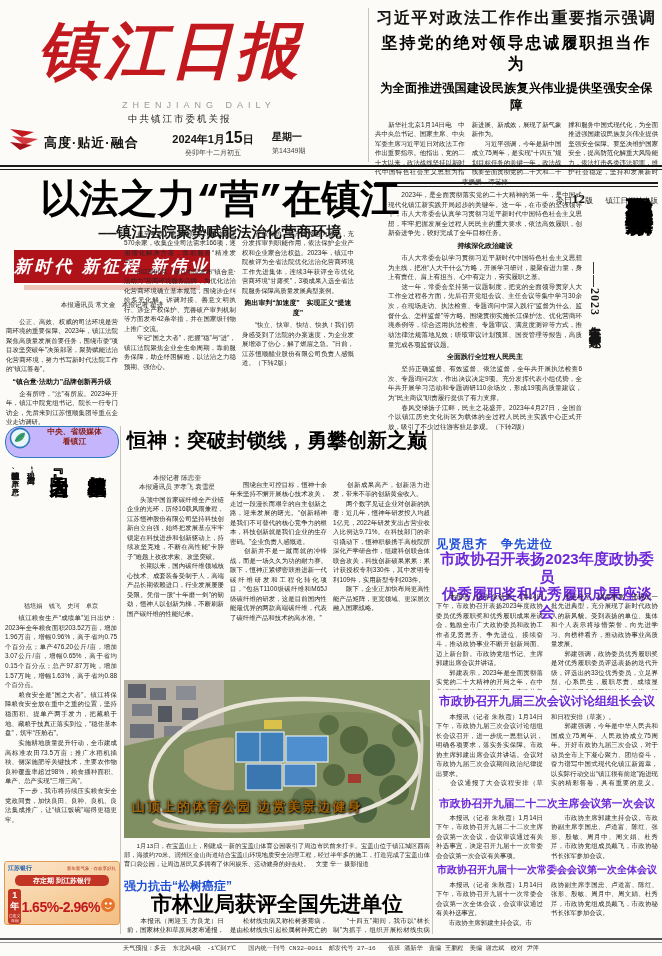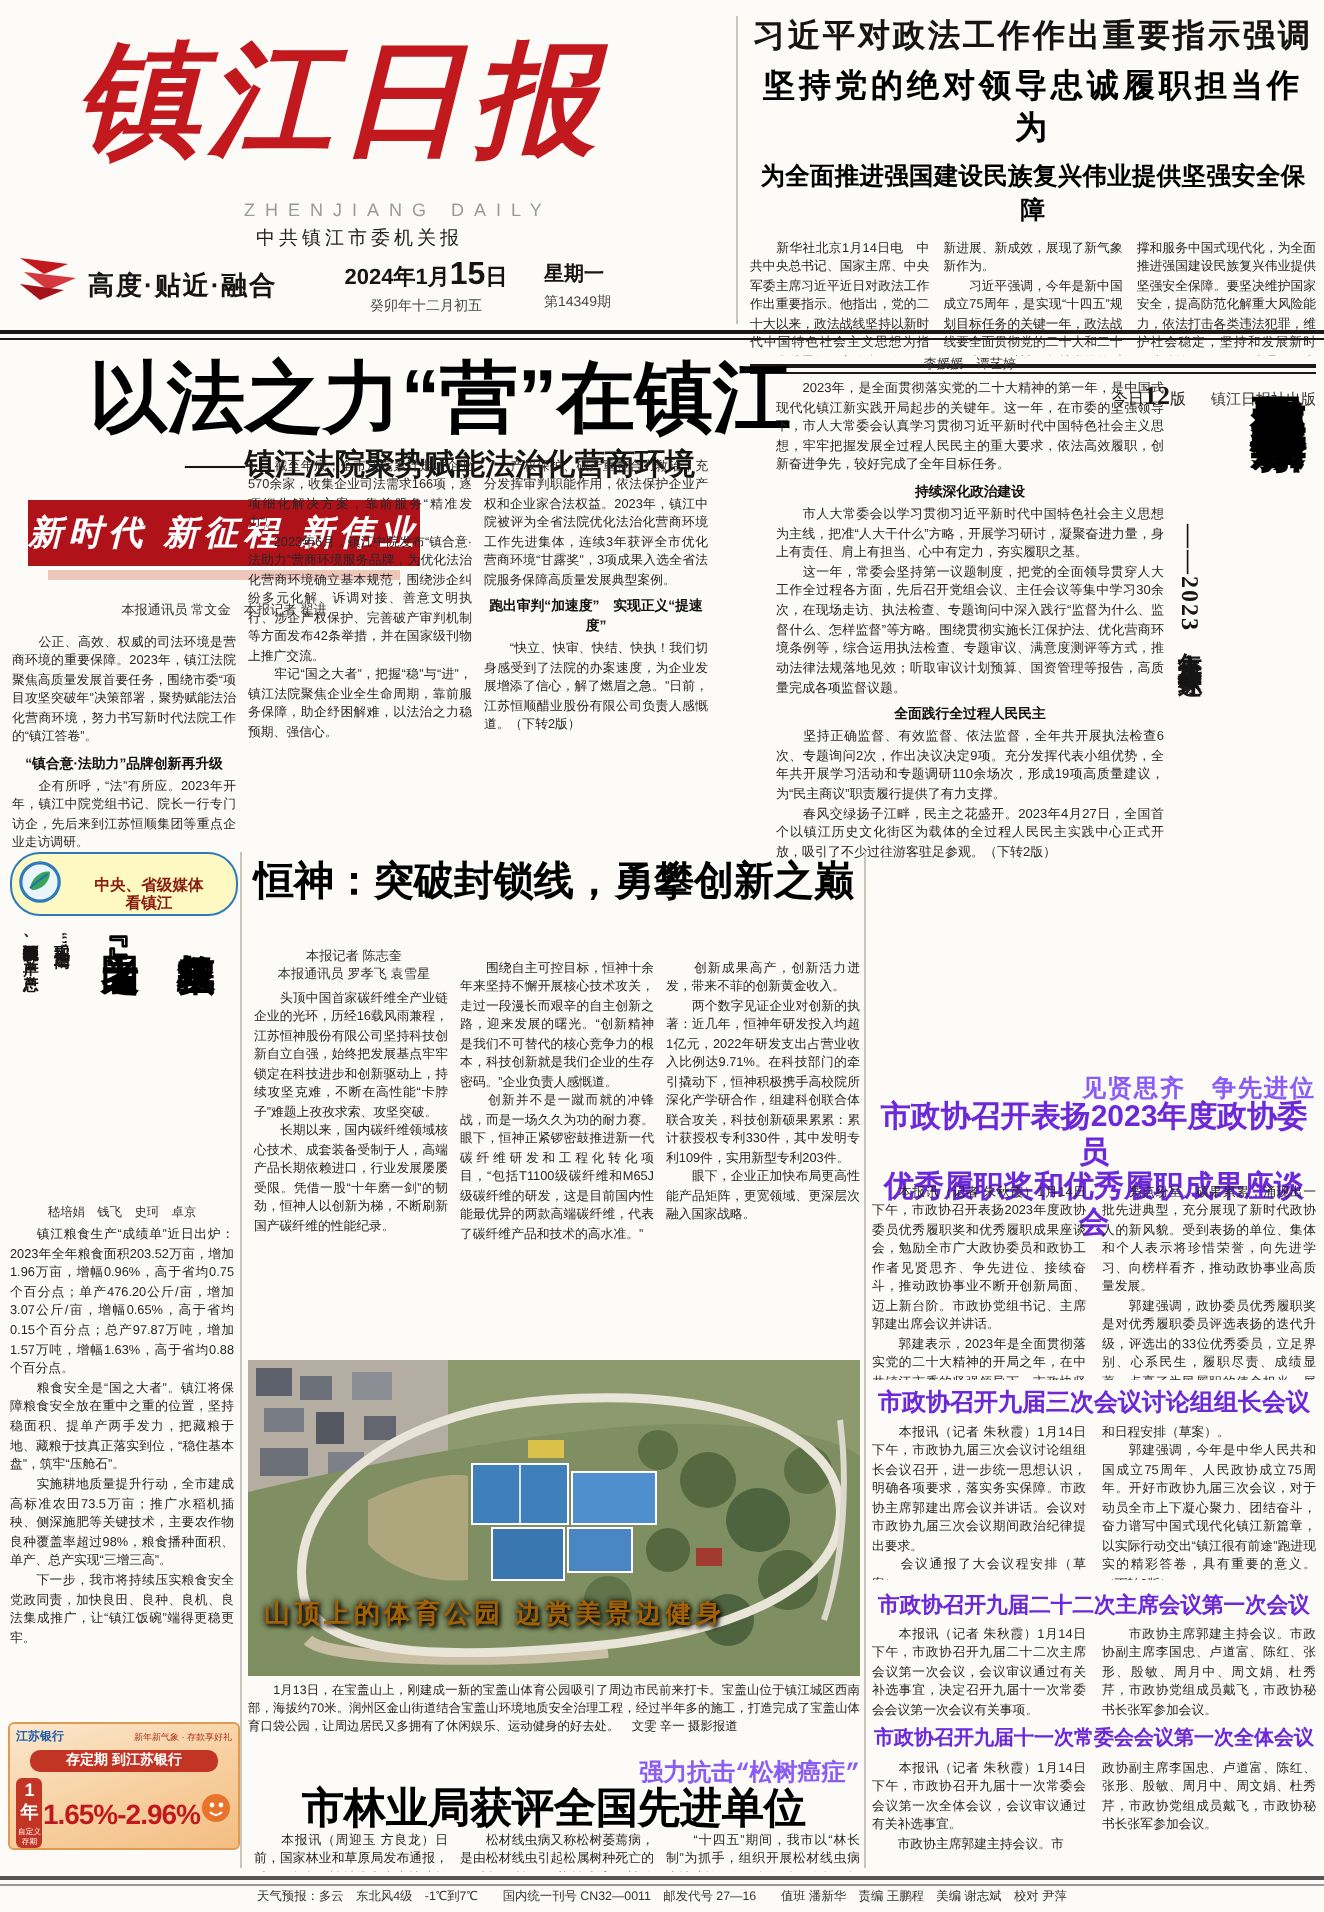--- a/index.html
+++ b/index.html
@@ -3,40 +3,40 @@
 <meta charset="utf-8">
 <style>
   html,body{margin:0;padding:0;background:#9a9a9a;}
   .page{position:relative;width:662px;height:956px;margin:0 auto;background:#fcfbf7;
         font-family:"Liberation Sans",sans-serif;color:#151515;overflow:hidden;}
   .abs{position:absolute;}
   .serif{font-family:"Liberation Serif",serif;}
   .t{font-size:6.4px;line-height:1.48;text-align:justify;white-space:pre-line;overflow:hidden;color:#262626;}
   .sh{font-size:6.9px;font-weight:bold;text-align:center;color:#111;margin:3px 0 2px;}
   .hl{font-weight:900;color:#000;}
-  .ctr{text-align:center;}
+  .ctr{text-align:center;font-family:Liberation Mono, monospace;}
   .vert{writing-mode:vertical-rl;}
   .pre{white-space:pre-line;}
   .rule-double{border-top:2.2px solid #1a1a1a;border-bottom:0.8px solid #1a1a1a;height:2px;}
   .masthead-title{font-family:"Liberation Serif",serif;font-style:italic;font-weight:bold;
         color:#c2191f;font-size:62px;letter-spacing:4px;line-height:1;}
   .en{color:#9a9a9a;font-size:9px;letter-spacing:5px;}
   .organ{font-size:9.5px;letter-spacing:2px;color:#222;}
   .slogan{font-size:13px;font-weight:900;letter-spacing:1px;}
   .banner-red{background:#b0121a;color:#fff;font-weight:bold;font-style:italic;
         font-size:17px;letter-spacing:3px;text-align:center;line-height:33px;height:33px;}
   .banner-shadow{background:#eec7bb;height:5px;}
   .byline{font-size:6.6px;color:#333;text-align:center;white-space:pre-line;}
   .photo-overlay{position:absolute;left:8px;bottom:22px;color:#a16207;font-weight:900;font-size:13px;
         letter-spacing:2px;text-shadow:0 0 3px #000,1px 1px 2px #000;}
   .vline{border-left:1px solid #c9c5bd;}
   .adbox{background:linear-gradient(160deg,#fbe7cd,#f7cf9f 55%,#f3bd82);border:1px solid #e09a52;
         border-radius:3px;overflow:hidden;}
   .cpc-h{font-weight:900;text-align:center;color:#6d28d9;line-height:1.18;white-space:pre-line;}
-  .kicker{font-family:Liberation Mono, monospace;font-weight:bold;text-align:right;color:#8b5cf6;}
+  .kicker{font-family:Liberation Sans, sans-serif;font-weight:bold;text-align:left;color:#1d4ed8;}
 </style>
 </head>
 <body>
 
 <div class="page">
 
   <div class="abs masthead-title" style="left:38px;top:20px;width:300px;">镇江日报</div>
   <div class="abs en" style="left:122px;top:100px;">ZHENJIANG  DAILY</div>
   <div class="abs organ" style="left:128px;top:113px;">中共镇江市委机关报</div>
 
@@ -111,21 +111,21 @@
     <div class="sh">全面践行全过程人民民主</div>
     <div class="t" style="font-size:6.5px;">　　坚持正确监督、有效监督、依法监督，全年共开展执法检查6次、专题询问2次，作出决议决定9项。充分发挥代表小组优势，全年共开展学习活动和专题调研110余场次，形成19项高质量建议，为“民主商议”职责履行提供了有力支撑。
 　　春风交绿扬子江畔，民主之花盛开。2023年4月27日，全国首个以镇江历史文化街区为载体的全过程人民民主实践中心正式开放，吸引了不少过往游客驻足参观。（下转2版）</div>
   </div>
   <div class="abs vert serif" style="left:586px;top:262px;height:268px;font-size:12px;font-weight:bold;letter-spacing:1px;">——2023年市人大常委会工作综述</div>
   <div class="abs vert hl" style="left:610px;top:176px;height:372px;width:48px;font-size:28px;">汲取思想伟力 守正创新提质</div>
 
   <div class="abs vline" style="left:120px;top:426px;height:508px;"></div>
   <div class="abs vline" style="left:432px;top:426px;height:508px;"></div>
 
-  <div class="abs" style="left:5px;top:426px;width:112px;height:30px;border:1.4px solid #2d7bbd;border-radius:15px;background:#fef9c3;display:flex;align-items:flex-end;">
+  <div class="abs" style="left:5px;top:426px;width:112px;height:30px;border:1.4px solid #2d7bbd;border-radius:15px;background:#c4b5fd;display:flex;align-items:flex-start;">
     <span style="margin-left:3px;">
       <svg width="22" height="22" viewBox="0 0 22 22">
         <circle cx="11" cy="11" r="9.6" fill="#eaf4fb" stroke="#2d7bbd" stroke-width="1.6"></circle>
         <path d="M6,14 C7,8 13,5 16,6 C16,11 12,15 7,15 Z" fill="#3aa35c"></path>
         <path d="M6,14 C9,11 12,9 15,7" stroke="#1f6fb5" stroke-width="1" fill="none"></path>
       </svg>
     </span>
     <span style="flex:1;text-align:center;font-size:7.8px;font-weight:900;color:#8a1d12;line-height:1.25;">
       <div>中央、省级媒体</div>
       <div>看镇江</div>

